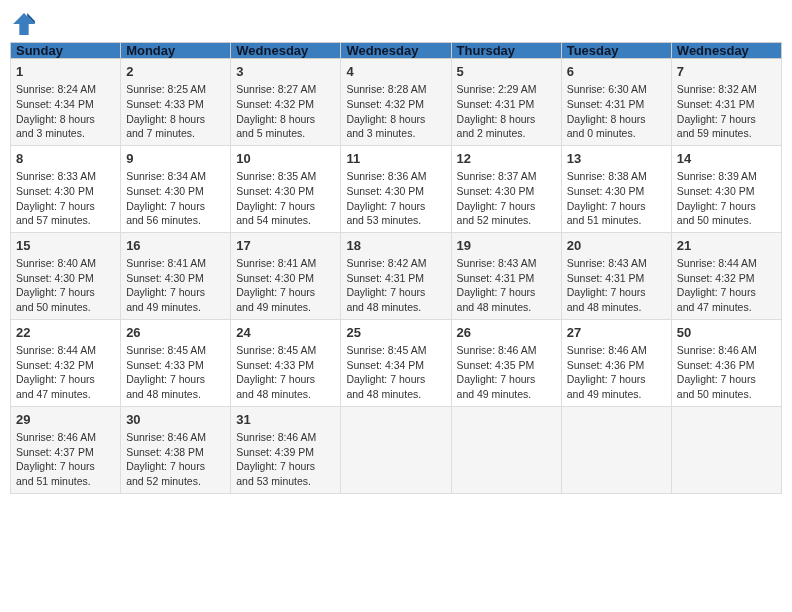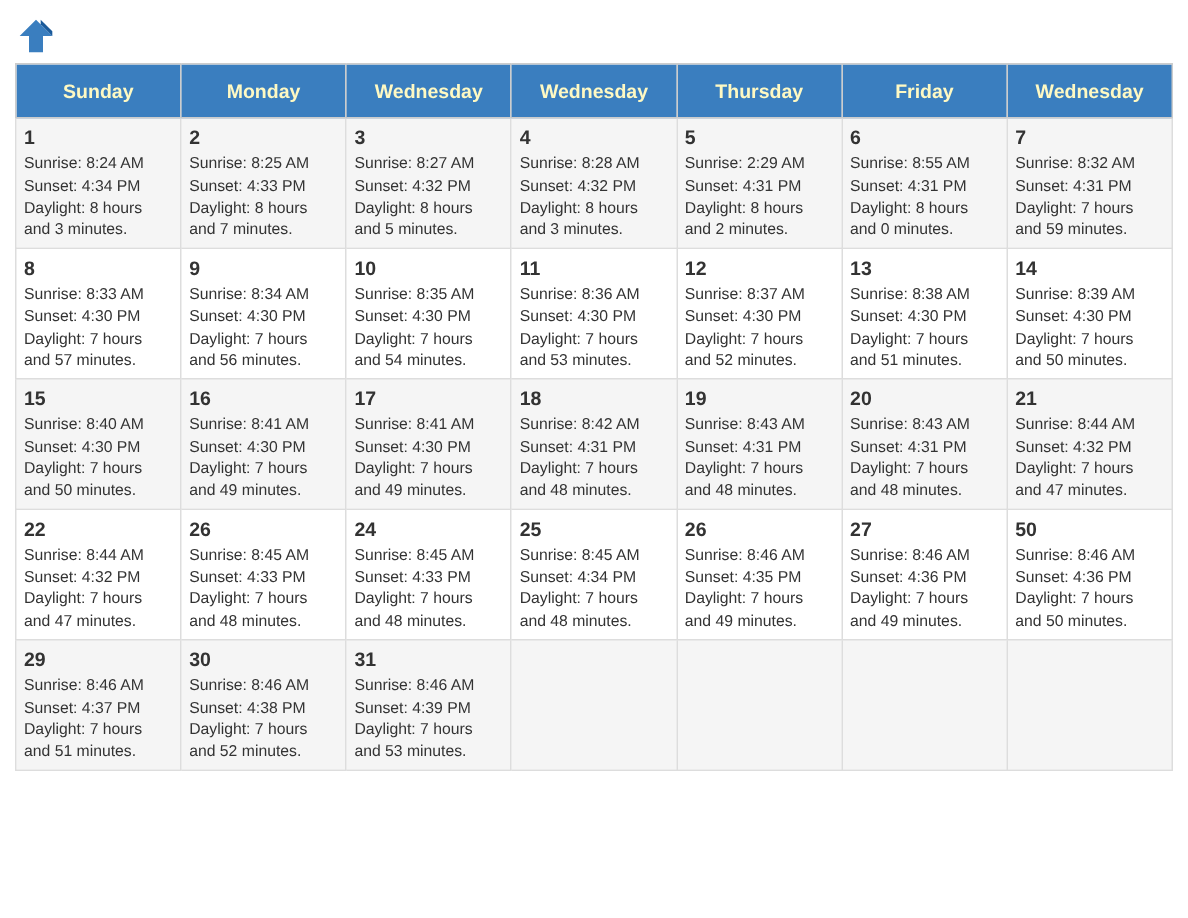--- a/index.html
+++ b/index.html
@@ -46,23 +46,23 @@
       font-size: 15px;
       color: #333;
     }
     table {
       width: 100%;
       border-collapse: collapse;
       font-size: 10.5px;
     }
     thead tr th {
       background-color: #3a7ebf;
-      color: #fef9c3;
-      text-align: center;
-      padding: 10px 5px;
+      color: #0f172a;
+      text-align: left;
+      padding: 0 5px;
       font-size: 13px;
       font-weight: bold;
       border: 1px solid #ccc;
     }
     tbody tr td {
       vertical-align: top;
       padding: 4px 5px;
       border: 1px solid #ddd;
       color: #333;
       line-height: 1.4;
@@ -106,32 +106,32 @@
 </div>
 
 <table>
   <thead>
     <tr id="header-row">
         <th>Sunday</th>
         <th>Monday</th>
         <th>Wednesday</th>
         <th>Wednesday</th>
         <th>Thursday</th>
-        <th>Friday</th>
+        <th>Tuesday</th>
         <th>Wednesday</th>
       </tr>
   </thead>
   <tbody id="calendar-body">
       <tr>
         <td><span class="day-num">1</span><span>Sunrise: 8:24 AM</span><br><span>Sunset: 4:34 PM</span><br><span>Daylight: 8 hours and 3 minutes.</span></td>
         <td><span class="day-num">2</span><span>Sunrise: 8:25 AM</span><br><span>Sunset: 4:33 PM</span><br><span>Daylight: 8 hours and 7 minutes.</span></td>
         <td><span class="day-num">3</span><span>Sunrise: 8:27 AM</span><br><span>Sunset: 4:32 PM</span><br><span>Daylight: 8 hours and 5 minutes.</span></td>
         <td><span class="day-num">4</span><span>Sunrise: 8:28 AM</span><br><span>Sunset: 4:32 PM</span><br><span>Daylight: 8 hours and 3 minutes.</span></td>
         <td><span class="day-num">5</span><span>Sunrise: 2:29 AM</span><br><span>Sunset: 4:31 PM</span><br><span>Daylight: 8 hours and 2 minutes.</span></td>
-        <td><span class="day-num">6</span><span>Sunrise: 8:55 AM</span><br><span>Sunset: 4:31 PM</span><br><span>Daylight: 8 hours and 0 minutes.</span></td>
+        <td><span class="day-num">6</span><span>Sunrise: 6:30 AM</span><br><span>Sunset: 4:31 PM</span><br><span>Daylight: 8 hours and 0 minutes.</span></td>
         <td><span class="day-num">7</span><span>Sunrise: 8:32 AM</span><br><span>Sunset: 4:31 PM</span><br><span>Daylight: 7 hours and 59 minutes.</span></td>
       </tr>
       <tr>
         <td><span class="day-num">8</span><span>Sunrise: 8:33 AM</span><br><span>Sunset: 4:30 PM</span><br><span>Daylight: 7 hours and 57 minutes.</span></td>
         <td><span class="day-num">9</span><span>Sunrise: 8:34 AM</span><br><span>Sunset: 4:30 PM</span><br><span>Daylight: 7 hours and 56 minutes.</span></td>
         <td><span class="day-num">10</span><span>Sunrise: 8:35 AM</span><br><span>Sunset: 4:30 PM</span><br><span>Daylight: 7 hours and 54 minutes.</span></td>
         <td><span class="day-num">11</span><span>Sunrise: 8:36 AM</span><br><span>Sunset: 4:30 PM</span><br><span>Daylight: 7 hours and 53 minutes.</span></td>
         <td><span class="day-num">12</span><span>Sunrise: 8:37 AM</span><br><span>Sunset: 4:30 PM</span><br><span>Daylight: 7 hours and 52 minutes.</span></td>
         <td><span class="day-num">13</span><span>Sunrise: 8:38 AM</span><br><span>Sunset: 4:30 PM</span><br><span>Daylight: 7 hours and 51 minutes.</span></td>
         <td><span class="day-num">14</span><span>Sunrise: 8:39 AM</span><br><span>Sunset: 4:30 PM</span><br><span>Daylight: 7 hours and 50 minutes.</span></td>

